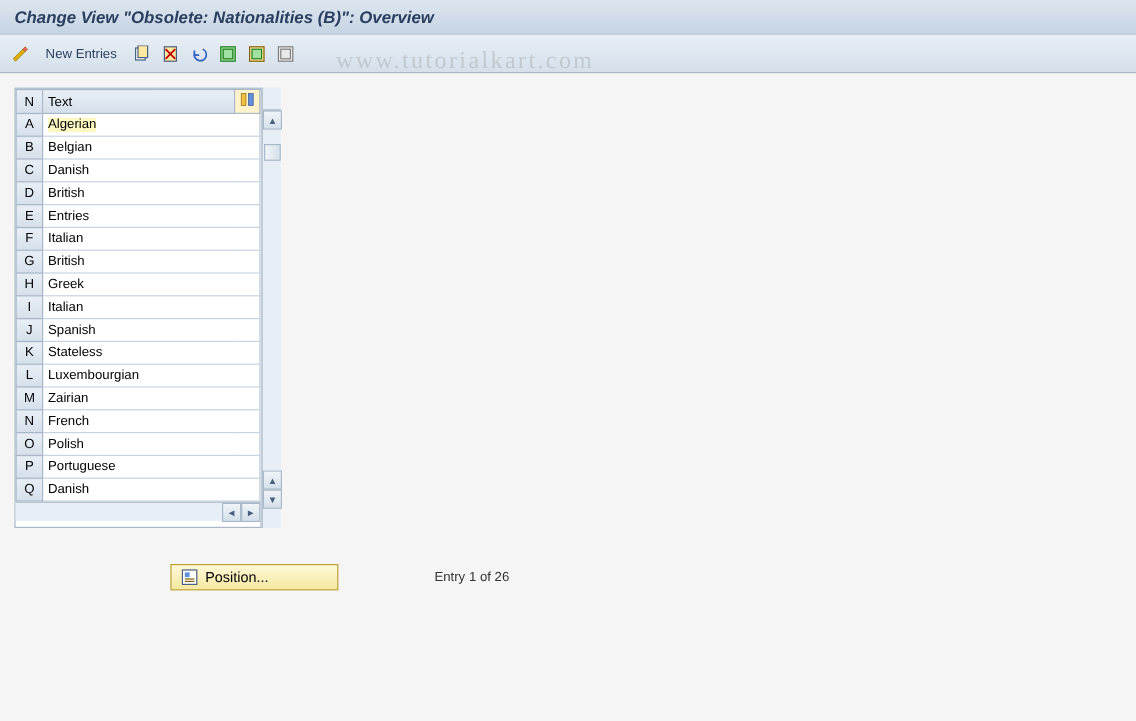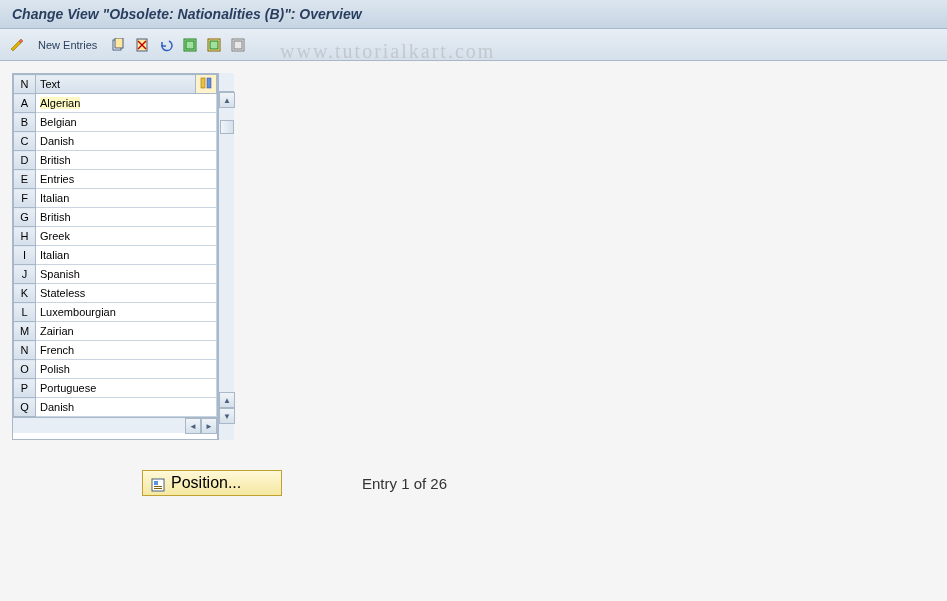--- a/index.html
+++ b/index.html
@@ -144,28 +144,28 @@
       display: flex;
       align-items: center;
       gap: 80px;
       padding-left: 130px;
     }
     .position-btn {
       background: linear-gradient(to bottom, #fff8d8 0%, #f5e8a0 100%);
       border: 1px solid #c0a030;
       padding: 3px 30px 3px 8px;
       cursor: pointer;
-      font-size: 16px;
+      font-size: 12px;
       display: flex;
       align-items: flex-end;
       gap: 6px;
       min-width: 140px;
     }
     .entry-text {
-      font-size: 15px;
+      font-size: 11px;
       color: #333;
       text-align: center;
     }
     .config-icon-svg { width:12px; height:12px; }
   </style>
 </head>
 <body>
 
 <div class="title-bar">
   <h1>Change View "Obsolete: Nationalities (B)": Overview</h1>

